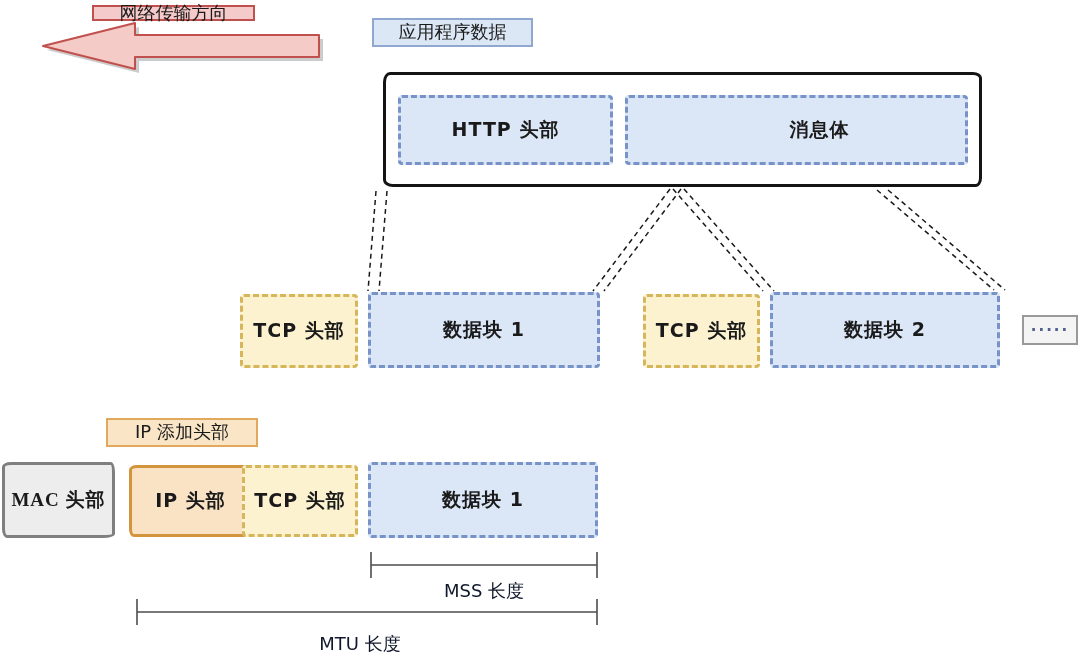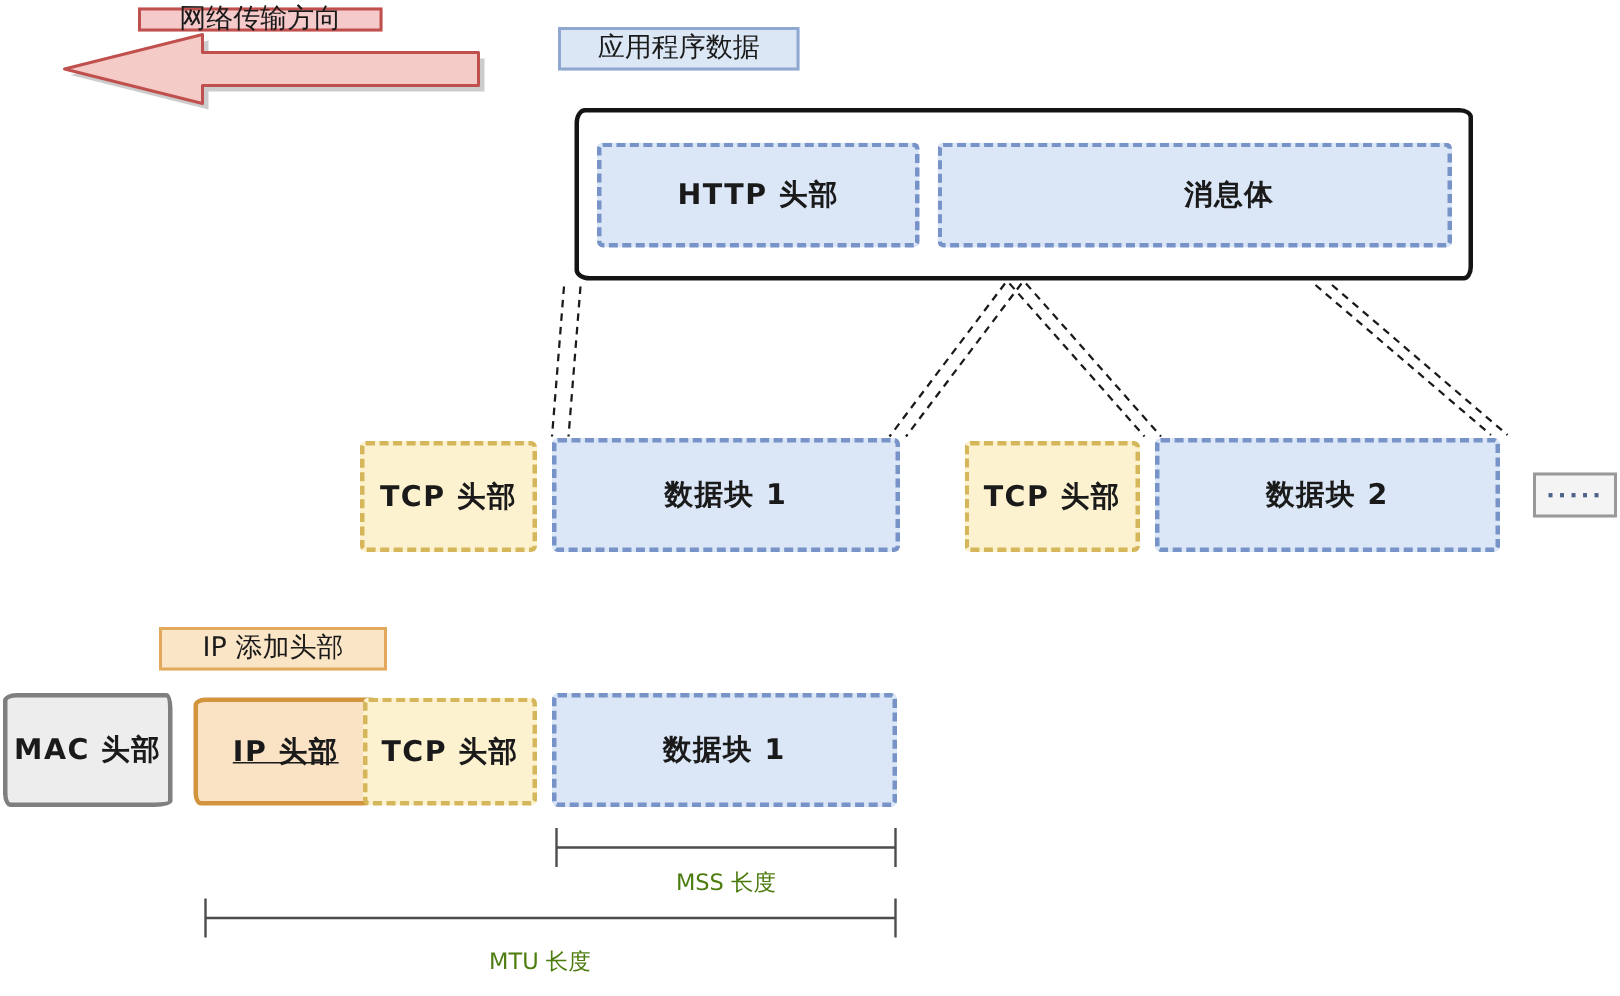--- a/index.html
+++ b/index.html
@@ -8,41 +8,41 @@
     font-family:"DejaVu Sans","Liberation Sans",sans-serif;color:#1a1a1a;
   }
   svg.layer{position:absolute;left:0;top:0;width:1080px;height:664px;}
   .box{
     position:absolute;display:flex;align-items:center;justify-content:center;
     box-sizing:border-box;font-weight:bold;font-size:19px;color:#1a1a1a;
     text-align:center;letter-spacing:1px;
   }
   .blue{background:#dbe7f7;border:3px dashed #7793c8;border-radius:4px;}
   .yellow{background:#fdf2d0;border:3px dashed #d6b65a;border-radius:4px;}
-  .solid-gray{background:#ededed;border:3px solid #7f7f7f;border-radius:9px 4px 12px 5px/5px 10px 4px 9px;}
+  .solid-gray{background:#ededed;border:3px solid #7f7f7f;border-radius:9px 4px 12px 5px/5px 10px 4px 9px;font-family:Liberation Serif, serif;}
   .solid-orange{background:#fae3c4;border:3px solid #d2943c;border-radius:8px 4px 10px 5px/5px 9px 4px 8px;}
   .big-box{
     position:absolute;box-sizing:border-box;background:#ffffff;
     border:3px solid #141414;border-radius:7px 9px 6px 10px/10px 6px 9px 7px;
   }
   .note{
     position:absolute;display:flex;flex-direction:column;align-items:center;justify-content:center;
     box-sizing:border-box;font-size:18px;text-align:center;line-height:1.45;
   }
   .note-pink{background:#f5caca;border:2px solid #c0504d;}
   .note-blue{background:#dce7f5;border:2px solid #8fa8d0;}
   .note-yellow{background:#fcf2d0;border:2px solid #dfc98b;}
   .note-orange{background:#fbe5c7;border:2px solid #e2a95c;}
   .more-box{
     position:absolute;display:flex;align-items:center;justify-content:center;box-sizing:border-box;
     background:#f4f4f4;border:2px solid #999999;color:#4e618a;
     font-size:15px;font-weight:bold;letter-spacing:2px;line-height:1;
   }
   .measure-label{
-    position:absolute;font-size:15px;color:#4d7c0f;text-align:center;width:160px;
+    position:absolute;font-size:18px;color:#0f172a;text-align:center;width:160px;
   }
 </style>
 </head>
 <body>
 
 <div class="canvas">
 
   <svg class="layer" viewBox="0 0 1080 664">
 
     <g>
@@ -114,21 +114,21 @@
   </div>
 
   <div class="more-box" style="left:1022px;top:315px;width:56px;height:30px;">
     <span>·····</span>
   </div>
 
   <div class="box solid-gray" style="left:2px;top:462px;width:113px;height:76px;">
     <span>MAC 头部</span>
   </div>
 
-  <div class="box solid-orange" style="left:129px;top:465px;width:123px;height:72px;text-decoration:underline;">
+  <div class="box solid-orange" style="left:129px;top:465px;width:123px;height:72px;">
     <span>IP 头部</span>
   </div>
 
   <div class="box yellow" style="left:242px;top:465px;width:116px;height:72px;">
     <span>TCP 头部</span>
   </div>
 
   <div class="box blue" style="left:368px;top:462px;width:230px;height:76px;">
     <span>数据块 1</span>
   </div>

